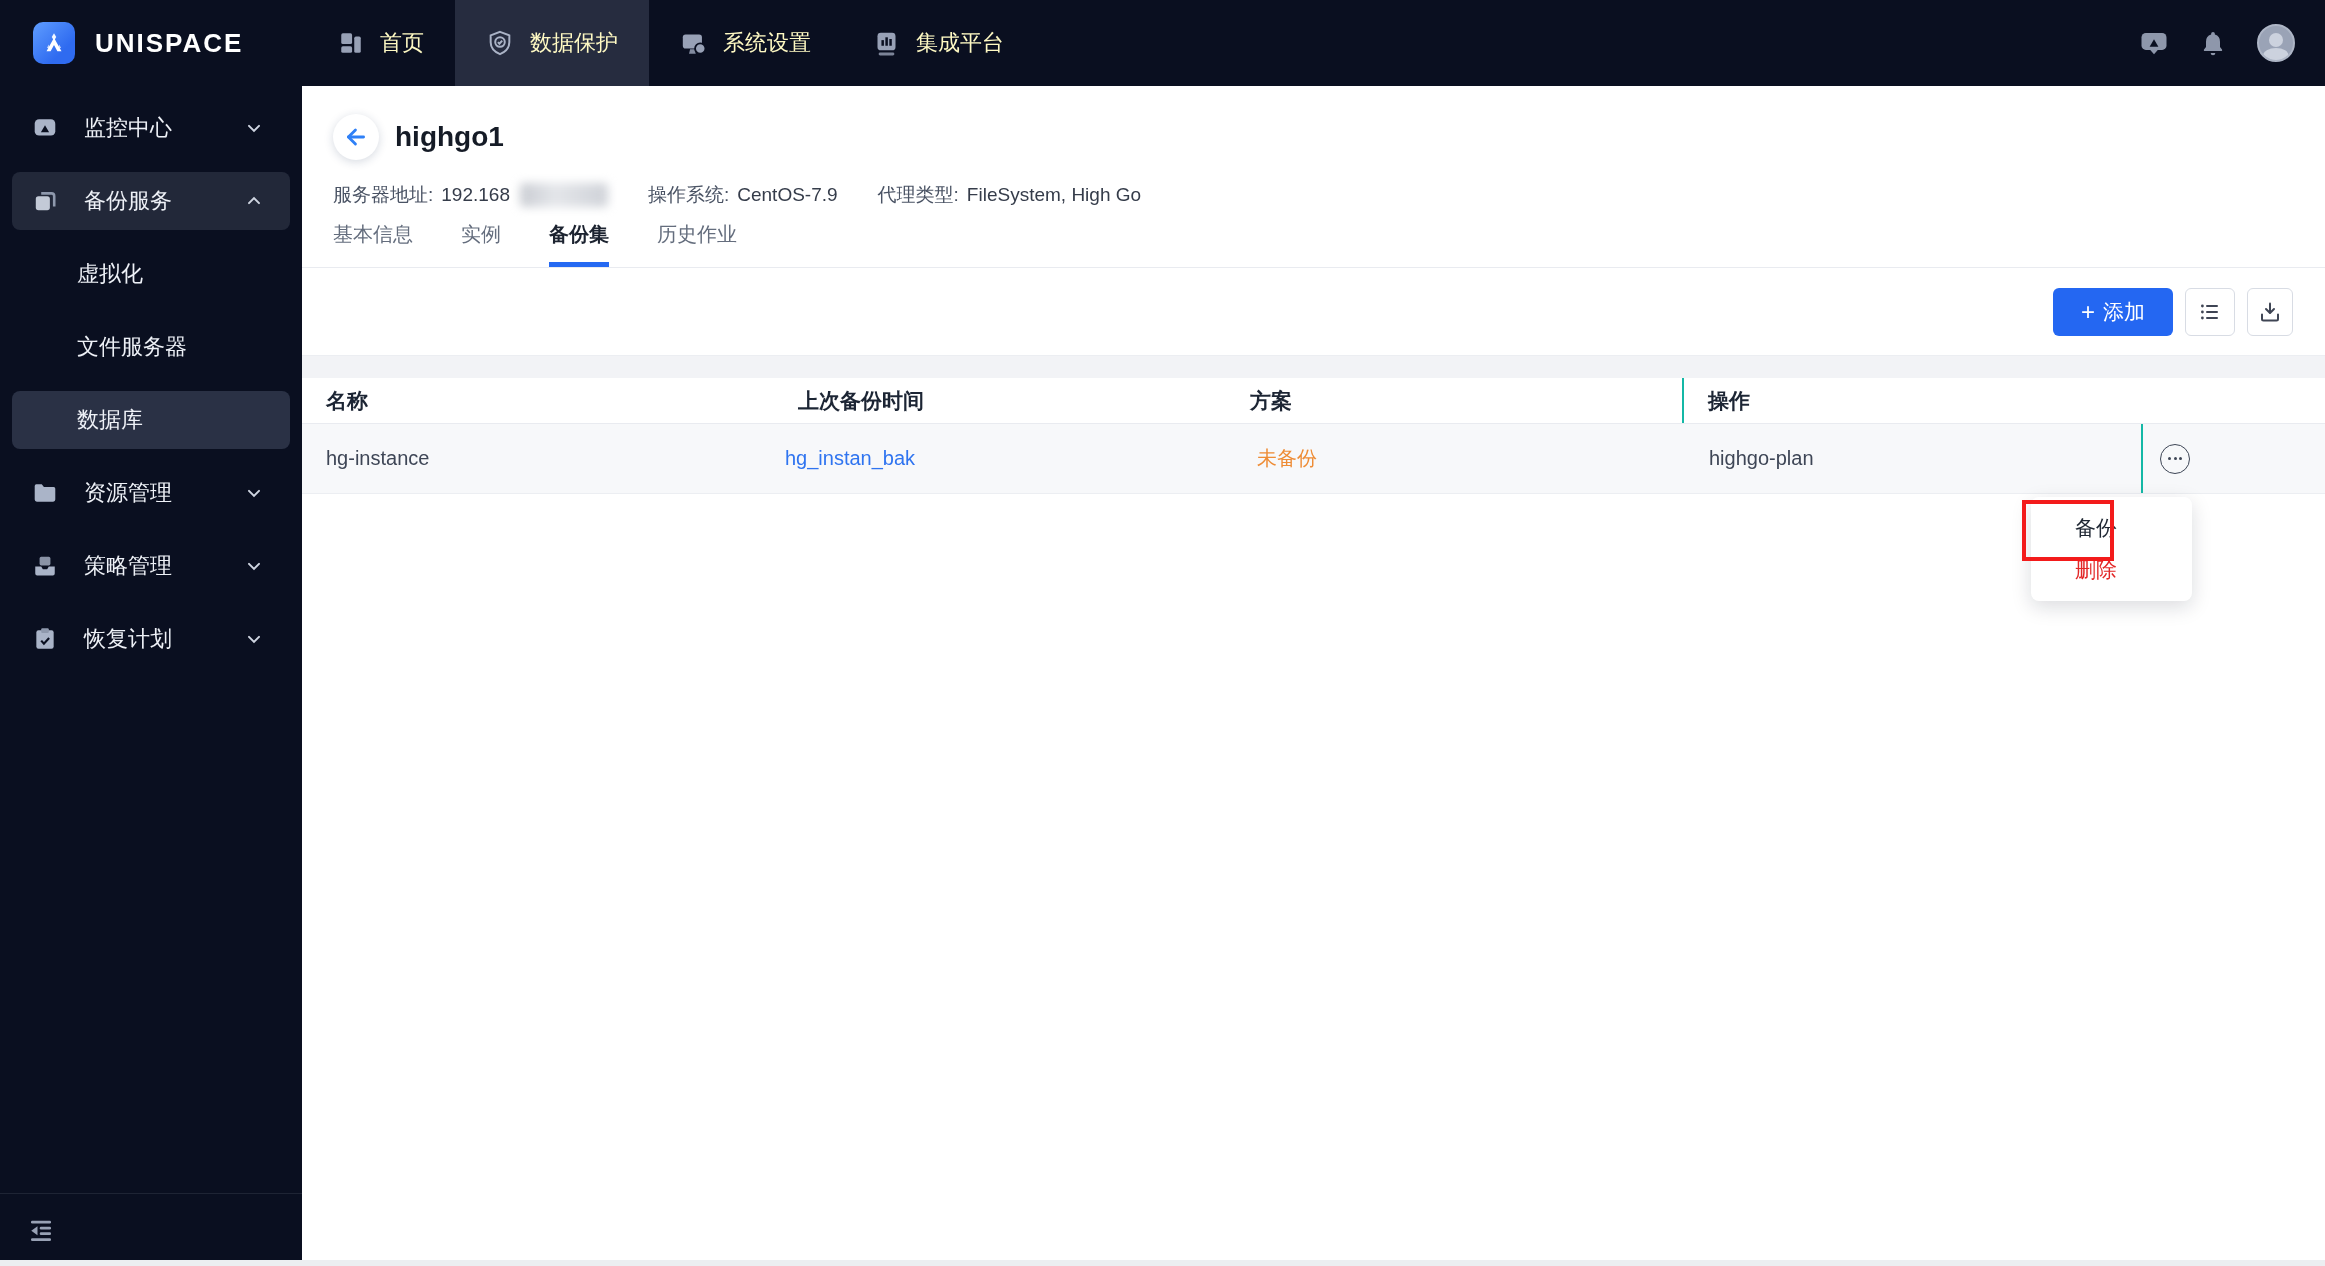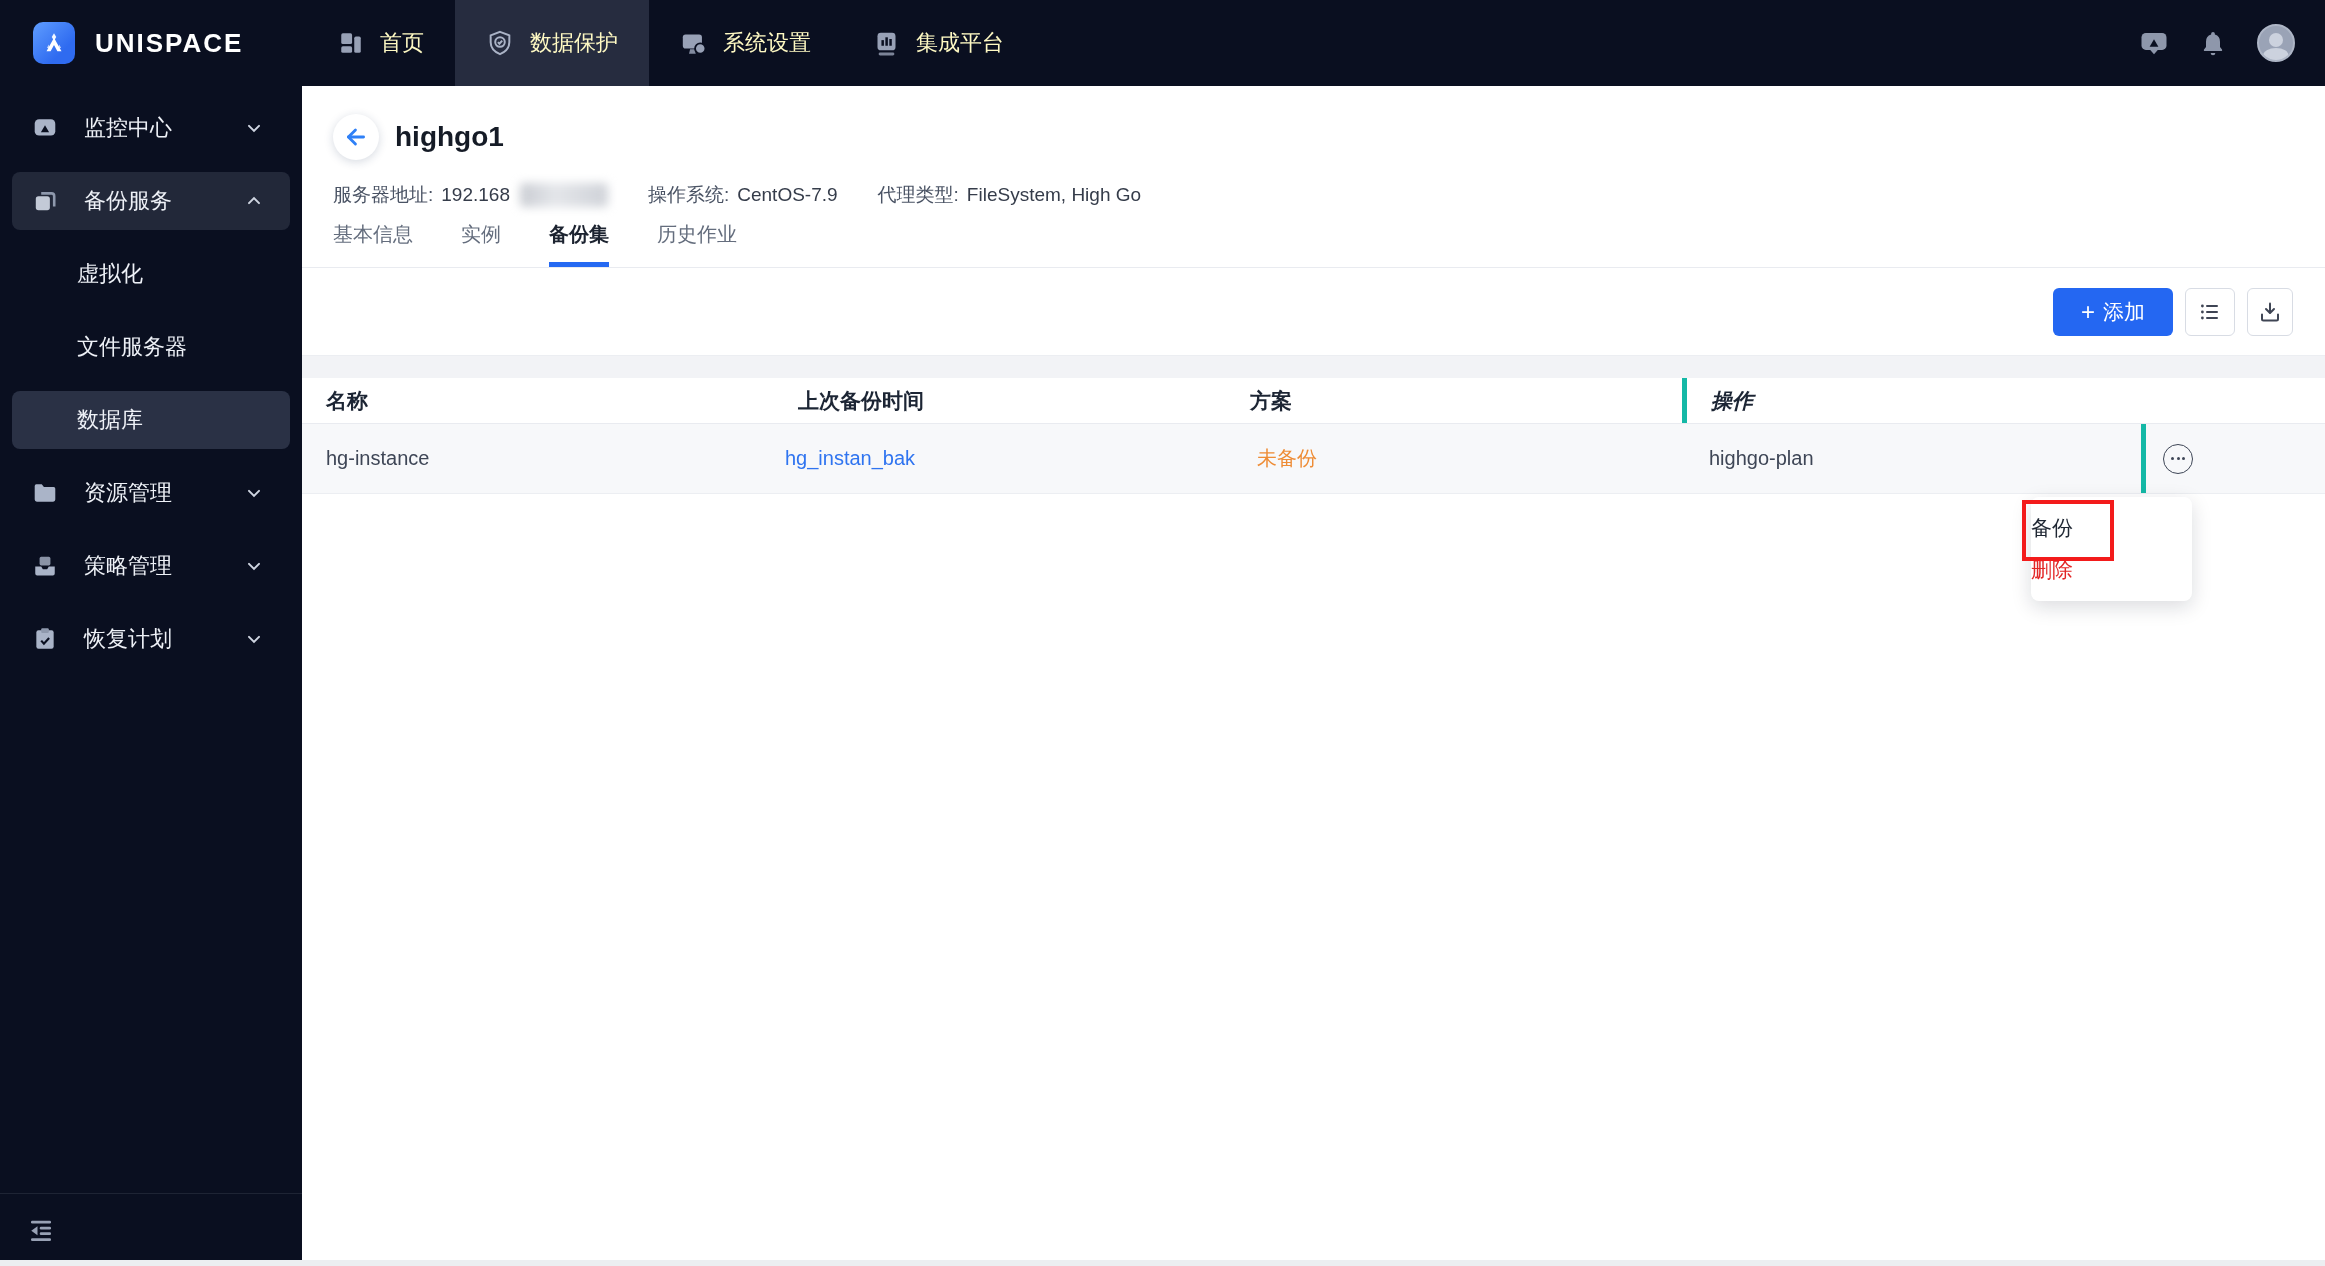--- a/index.html
+++ b/index.html
@@ -56,29 +56,29 @@
   .gap-strip { height:22px; background:#f2f3f6; }
 
   .table { width:100%; }
   .t-row { display:flex; align-items:center; }
   .t-head { height:46px; background:#fff; border-bottom:1px solid #e9ebf0; }
   .t-head .t-cell { font-size:21px; font-weight:bold; color:#1c2534; }
   .t-body-row { height:70px; background:#f7f8fa; border-bottom:1px solid #eceef2; }
   .t-body-row .t-cell { font-size:20px; color:#3e4656; }
   .t-cell { padding-left:24px; flex:none; }
   .c1 { width:459px; } .c2 { width:472px; } .c3 { width:452px; } .c4 { width:456px; }
-  .c5 { flex:1; border-left:5px solid #14b8a6; align-self:stretch; display:flex; align-items:center;font-style:italic; }
+  .c5 { flex:1; border-left:2px solid #14b8a6; align-self:stretch; display:flex; align-items:center; }
   .link { color:#2f74f0; cursor:pointer; }
   .warn { color:#ee8c35; }
   .ellipsis-btn { width:30px; height:30px; border-radius:50%; border:1.5px solid #3e4656; color:#3e4656; display:flex; align-items:center; justify-content:center; gap:2.5px; cursor:pointer; margin-left:17px; }
   .ellipsis-btn i { width:3px; height:3px; border-radius:50%; background:#3e4656; display:block; }
 
   
   .ctx-menu { position:absolute; left:1729px; top:411px; width:161px; background:#fff; border-radius:8px; box-shadow:0 6px 20px rgba(15,23,42,.15); padding:10px 0; z-index:40; }
-  .ctx-item { height:42px; display:flex; align-items:center; font-size:21px; color:#1f2733; cursor:pointer; }
+  .ctx-item { height:42px; display:flex; align-items:center; font-size:21px; color:#1f2733; cursor:pointer;margin-left:44px; }
   .ctx-item.danger { color:#e22626; }
   .annotation-box { position:absolute; left:1720px; top:414px; width:92px; height:61px; border:4px solid #f31b1b; z-index:45; pointer-events:none; }
 
   .bottom-strip { position:absolute; left:0; right:0; bottom:0; height:6px; background:#eceef1; z-index:60; }
 
   svg { display:block; }
 </style>
 </head>
 <body>
 

